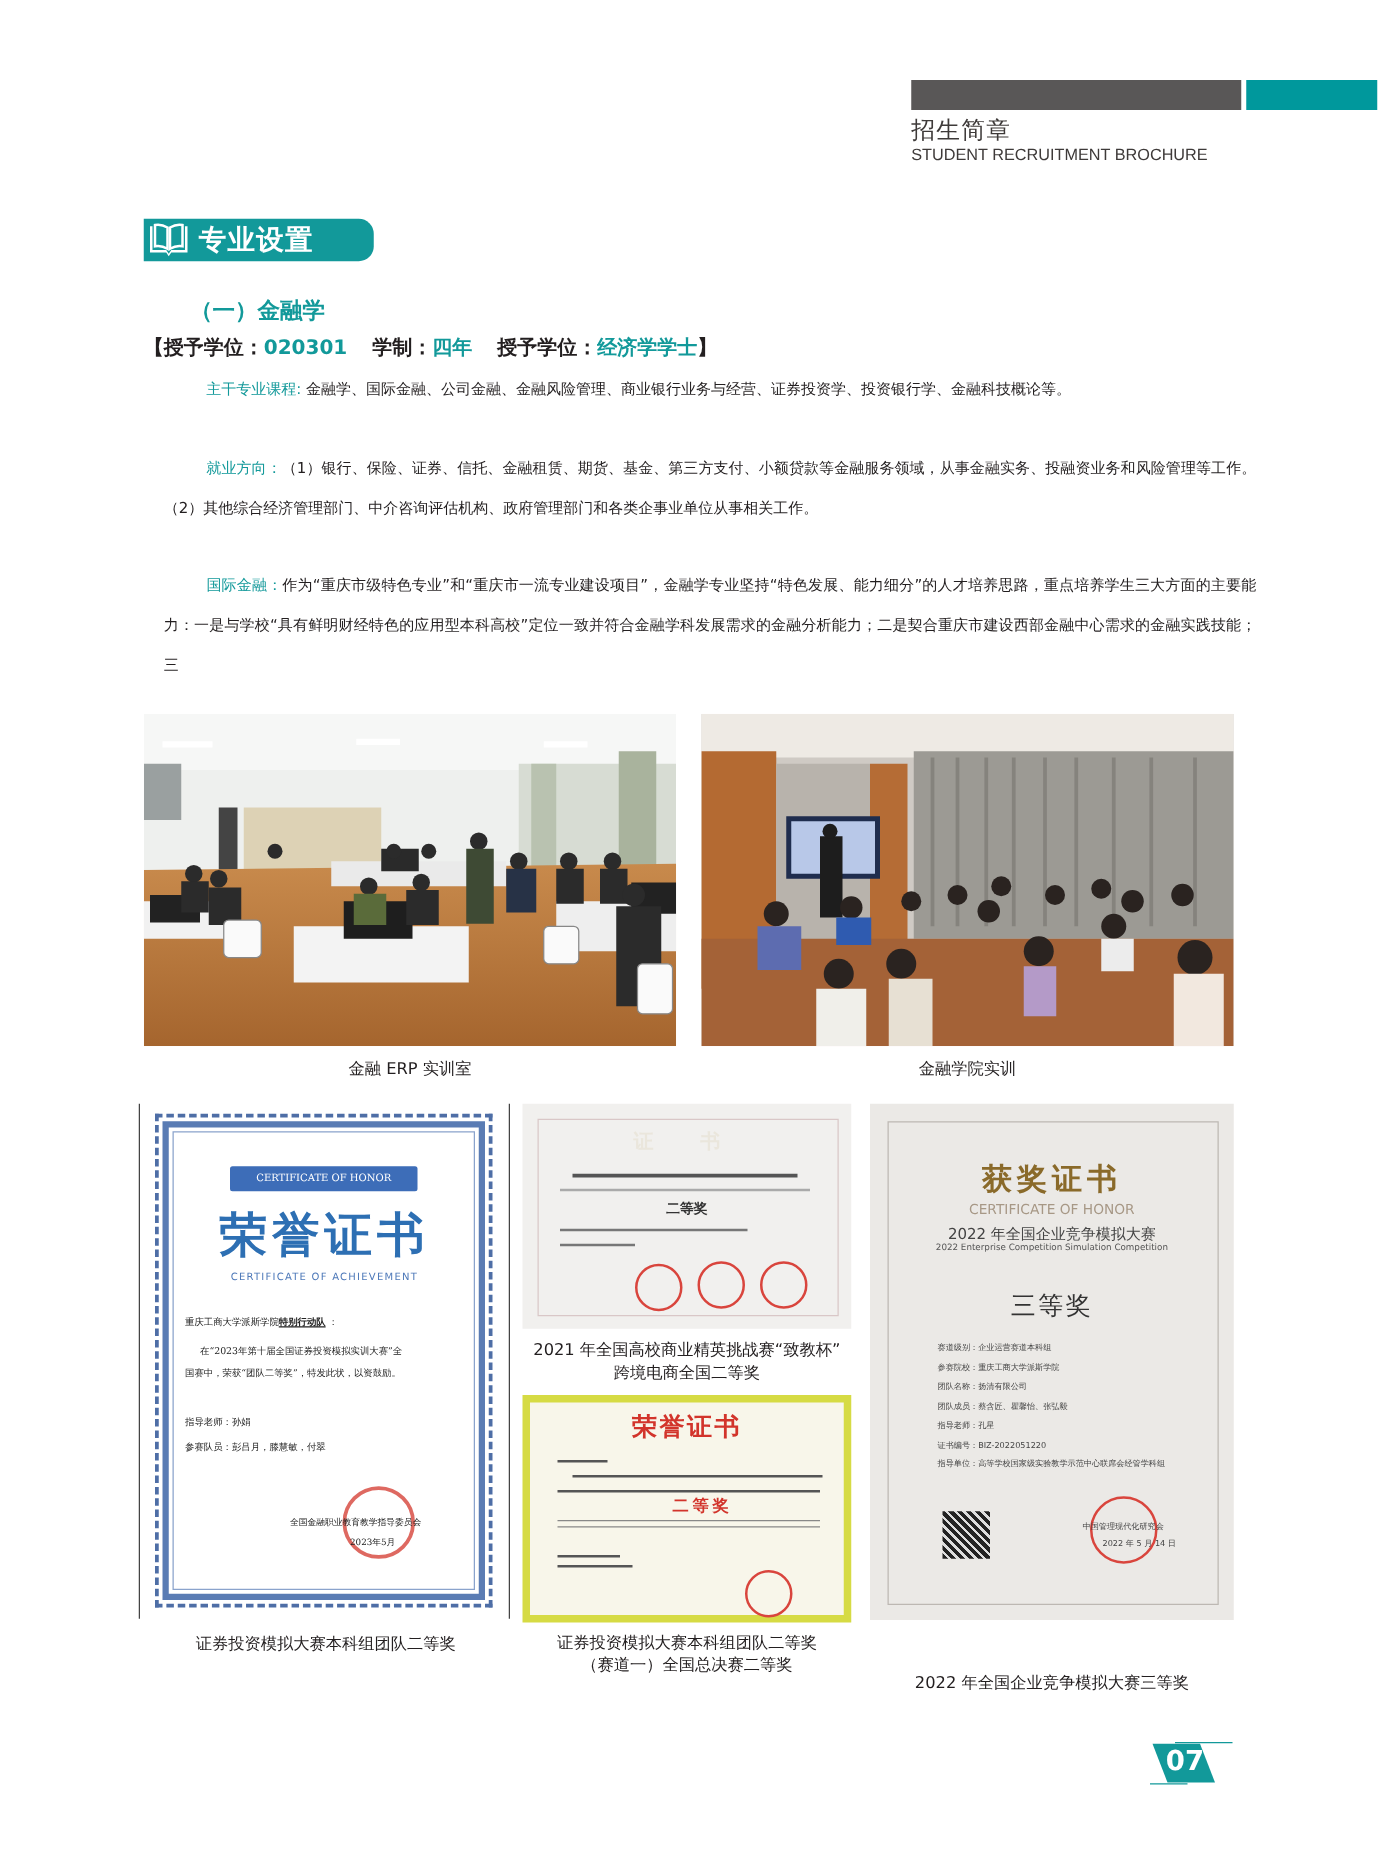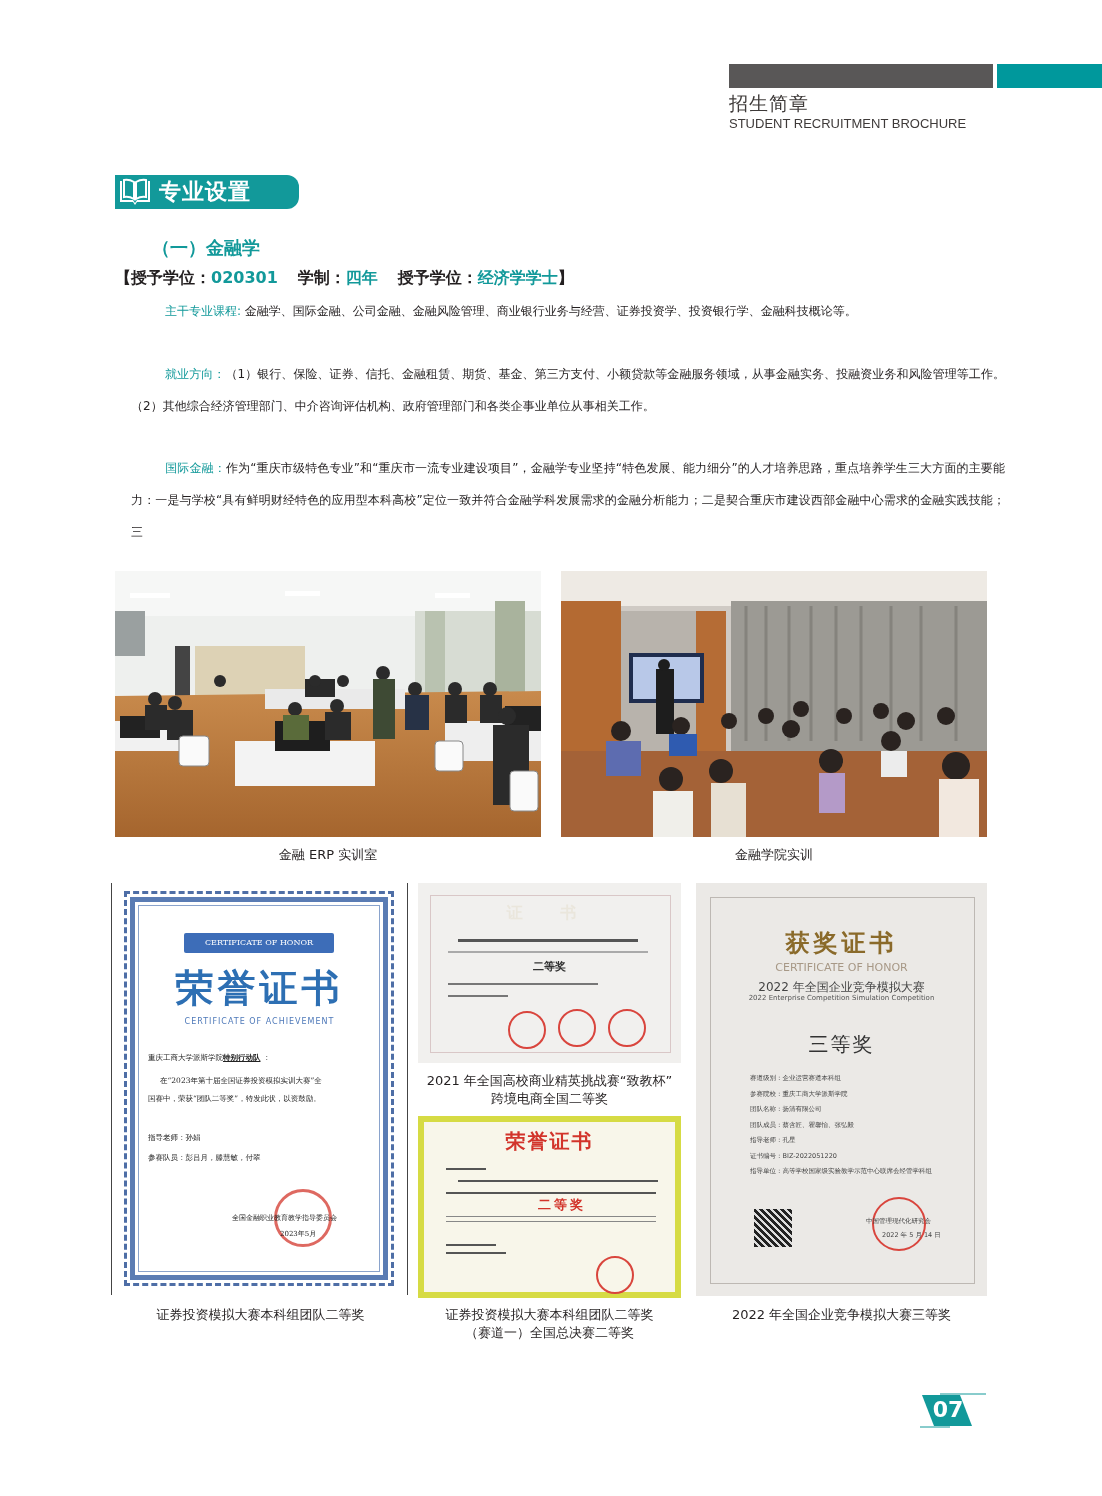--- a/index.html
+++ b/index.html
@@ -41,21 +41,21 @@
 
   
   .cert { overflow:hidden; }
   .cert1 { left:111px; top:883px; width:295px; height:412px; border-left:1px solid #444; border-right:1px solid #444; background:#fff; }
   .cert2 { left:418px; top:883px; width:263px; height:180px; background:#f1f0ee; }
   .cert3 { left:418px; top:1116px; width:263px; height:182px; background:#d6db44; }
   .cert4 { left:696px; top:883px; width:291px; height:413px; background:#ebe9e6; }
   .cap3a { left:418px; top:1072px; width:263px; line-height:18px; }
   .cap3b { left:418px; top:1306px; width:263px; line-height:18px; }
   .cap4 { left:115px; top:1306px; width:291px; }
-  .cap5 { left:696px; top:1306px; width:291px; }
+  .cap5 { left:696px; top:1337px; width:291px; }
 
   
   .pagenum { left:920px; top:1393px; width:70px; height:36px; }
 </style>
 </head>
 <body>
 
 <div class="abs bar-gray"></div>
 <div class="abs bar-teal"></div>
 <div class="abs hdr-cn">招生简章</div>

